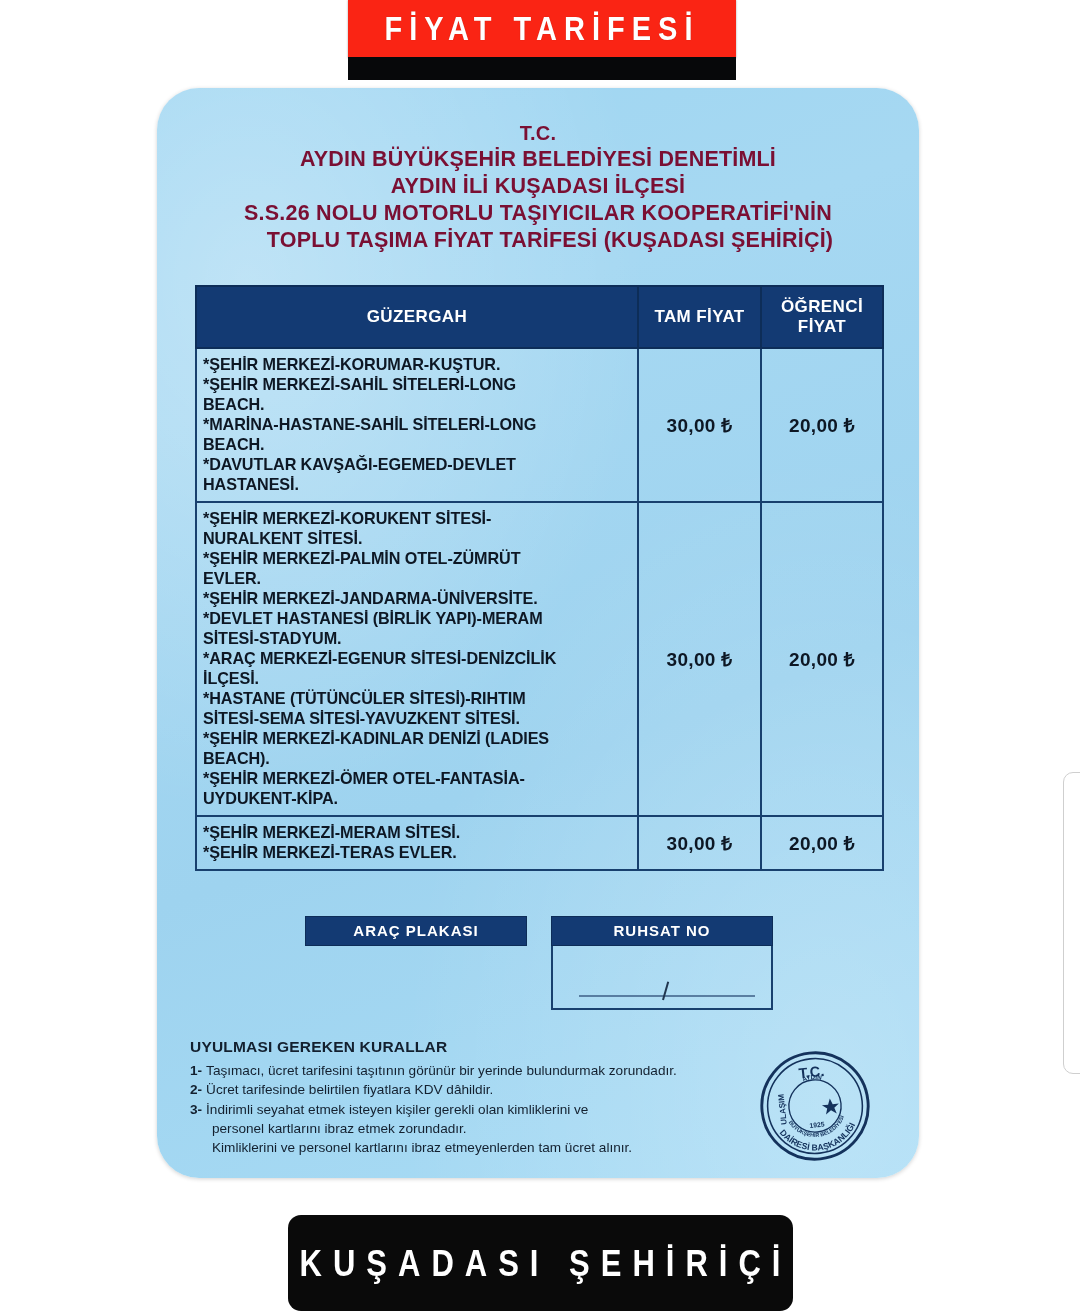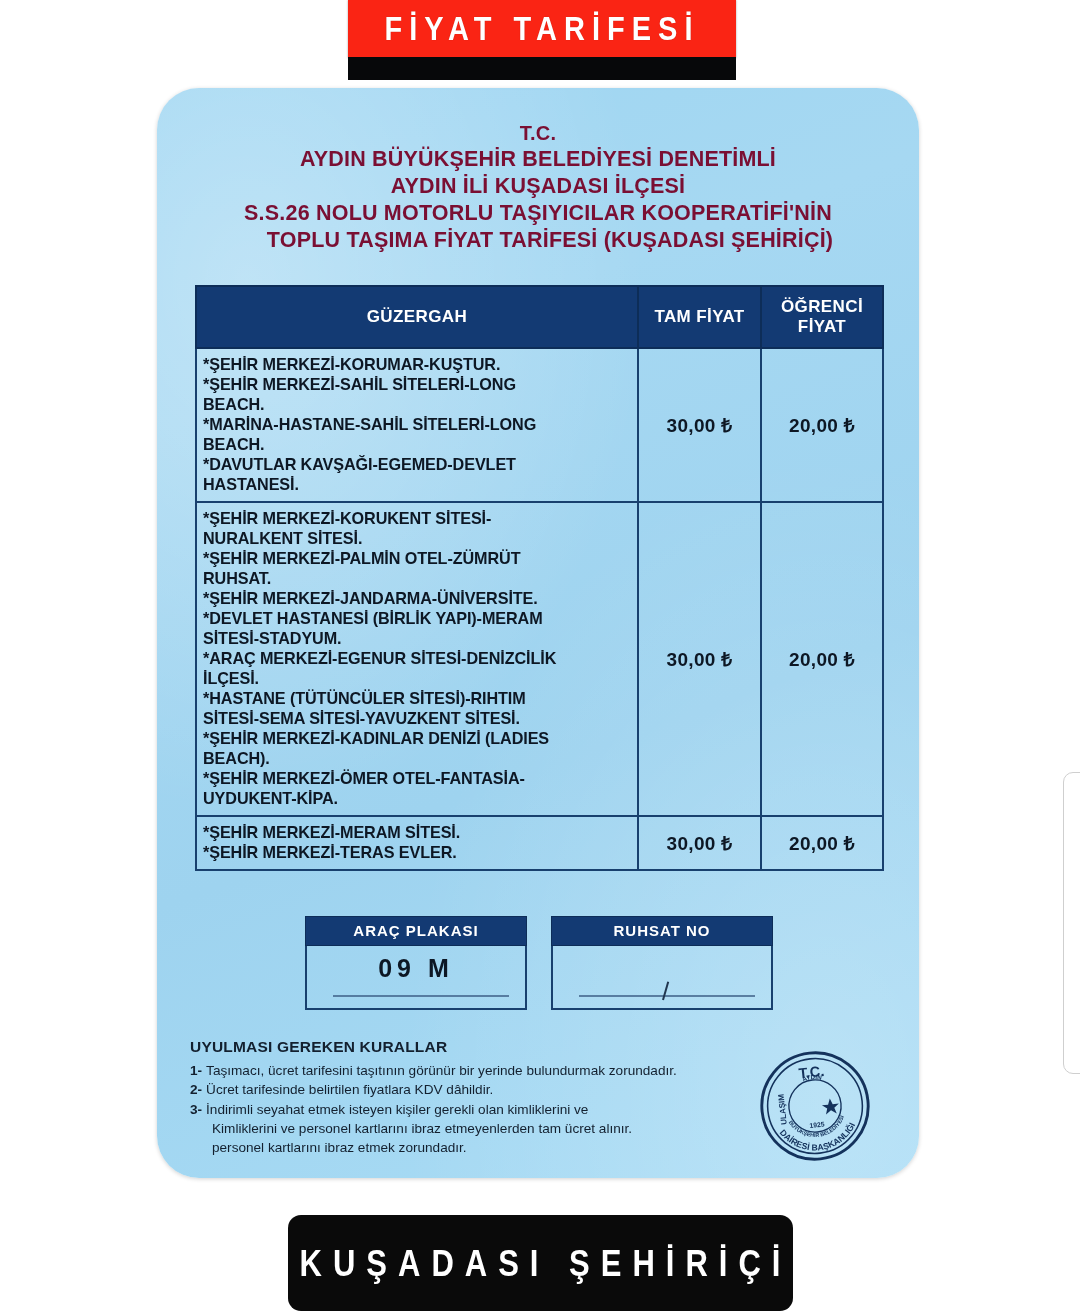--- a/index.html
+++ b/index.html
@@ -325,21 +325,21 @@
             <span class="route-line">HASTANESİ.</span>
           </td>
           <td class="price-cell">30,00 ₺</td>
           <td class="price-cell">20,00 ₺</td>
         </tr>
         <tr>
           <td class="route-cell">
             <span class="route-line">*ŞEHİR MERKEZİ-KORUKENT SİTESİ-</span>
             <span class="route-line">NURALKENT SİTESİ.</span>
             <span class="route-line">*ŞEHİR MERKEZİ-PALMİN OTEL-ZÜMRÜT</span>
-            <span class="route-line">RUHSAT.</span>
+            <span class="route-line">EVLER.</span>
             <span class="route-line">*ŞEHİR MERKEZİ-JANDARMA-ÜNİVERSİTE.</span>
             <span class="route-line">*DEVLET HASTANESİ (BİRLİK YAPI)-MERAM</span>
             <span class="route-line">SİTESİ-STADYUM.</span>
             <span class="route-line">*ARAÇ MERKEZİ-EGENUR SİTESİ-DENİZCİLİK</span>
             <span class="route-line">İLÇESİ.</span>
             <span class="route-line">*HASTANE (TÜTÜNCÜLER SİTESİ)-RIHTIM</span>
             <span class="route-line">SİTESİ-SEMA SİTESİ-YAVUZKENT SİTESİ.</span>
             <span class="route-line">*ŞEHİR MERKEZİ-KADINLAR DENİZİ (LADIES</span>
             <span class="route-line">BEACH).</span>
             <span class="route-line">*ŞEHİR MERKEZİ-ÖMER OTEL-FANTASİA-</span>
@@ -355,24 +355,20 @@
           </td>
           <td class="price-cell">30,00 ₺</td>
           <td class="price-cell">20,00 ₺</td>
         </tr>
       </tbody>
   </table>
 
   <div id="doc-fields">
     <div class="field-group">
       <div class="field-head">ARAÇ PLAKASI</div>
-      <div class="field-box">
-        <div class="field-value">09 M</div>
-        <div class="hand-line"></div>
-      </div>
     </div>
     <div class="field-group">
       <div class="field-head">RUHSAT NO</div>
       <div class="field-box">
         <div class="field-value"></div>
         <div class="hand-line"></div>
         <div class="hand-slash"></div>
       </div>
     </div>
   </div>
@@ -387,22 +383,22 @@
         </div>
         <div class="rule-row">
           <span class="rule-num">2-</span>
           <span class="rule-text">Ücret tarifesinde belirtilen fiyatlara KDV dâhildir.</span>
         </div>
         <div class="rule-row">
           <span class="rule-num">3-</span>
           <span class="rule-text">İndirimli seyahat etmek isteyen kişiler gerekli olan kimliklerini ve</span>
         </div>
       </div>
+    <div class="rule-cont">personel kartlarını ibraz etmek zorundadır.</div>
     <div class="rule-cont">Kimliklerini ve personel kartlarını ibraz etmeyenlerden tam ücret alınır.</div>
-    <div class="rule-cont">personel kartlarını ibraz etmek zorundadır.</div>
   </div>
 
   <div id="official-stamp">
     <svg viewBox="0 0 120 120" width="116" height="116" aria-hidden="true">
       <defs>
         <path id="arcTop" d="M 20,60 A 40,40 0 0 1 100,60"></path>
         <path id="arcBottom" d="M 14,60 A 46,46 0 0 0 106,60"></path>
         <path id="arcInnerTop" d="M 32,60 A 28,28 0 0 1 88,60"></path>
         <path id="arcInnerBottom" d="M 28,60 A 32,32 0 0 0 92,60"></path>
       </defs>

